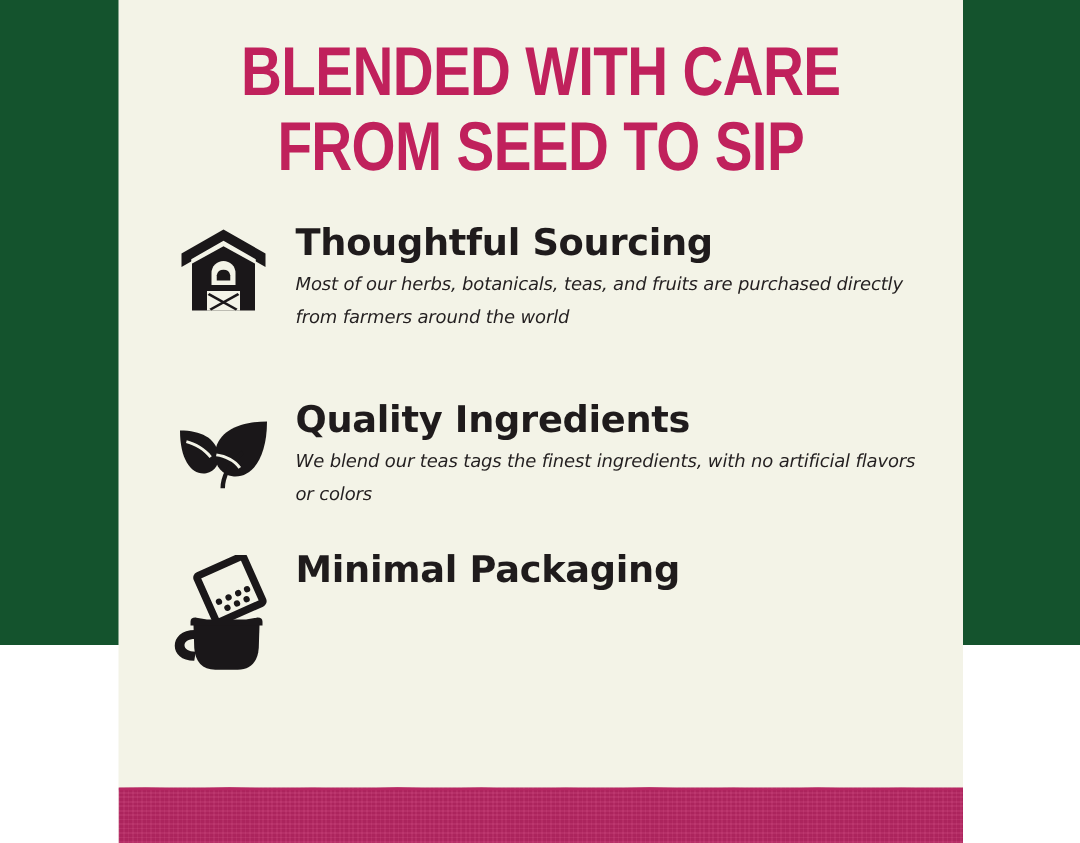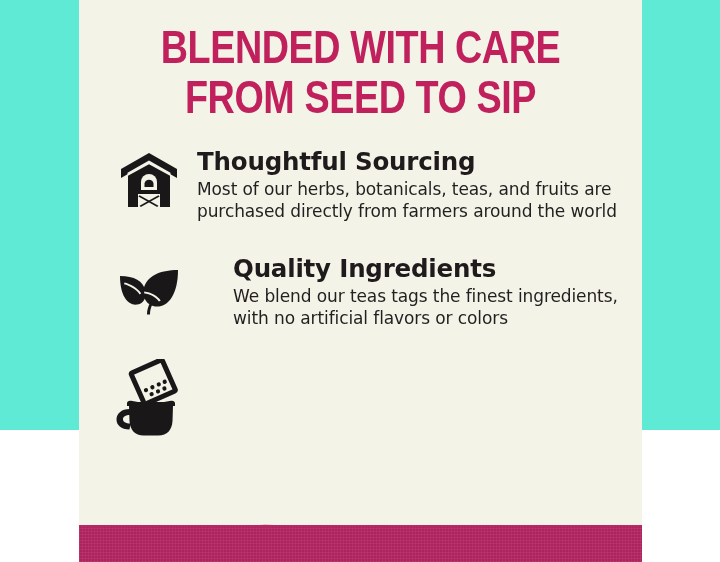--- a/index.html
+++ b/index.html
@@ -11,21 +11,21 @@
     height: 562px;
     background: #ffffff;
     font-family: "Liberation Sans", sans-serif;
     overflow: hidden;
   }
 
   #infographic {
     position: relative;
     width: 720px;
     height: 430px;
-    background: #5eead4;
+    background: #14532d;
   }
 
   
   .panel {
     position: absolute;
     left: 79px;
     top: 0;
     width: 563px;
     height: 562px;
     background: #f3f3e7;
@@ -86,29 +86,30 @@
     font-weight: bold;
     font-size: 24.5px;
     line-height: 28px;
     letter-spacing: -0.2px;
     margin: 0 0 2px 0;
   }
   .feature-body {
     color: #231f20;
     font-family: "DejaVu Sans", sans-serif;
     font-weight: normal;
-    font-size: 17px;
+    font-size: 12px;
     line-height: 22px;
     letter-spacing: -0.1px;
     margin: 0;
-  }
-
-  
-  #feature-row-0 { margin-bottom: 33px; }
-  #feature-row-1 { margin-bottom: 26px; gap: 36px; }
+    font-style: italic;
+  }
+
+  
+  #feature-row-0 { margin-bottom: 44px; }
+  #feature-row-1 { margin-bottom: 26px; }
   #feature-row-2 { margin-bottom: 0; }
 
   #feature-row-0 .feature-icon { padding-top: 4px; }
   #feature-row-1 .feature-icon { padding-top: 12px; }
   #feature-row-2 .feature-icon { padding-top: 4px; }
 
   
   .bottom-band {
     position: absolute;
     left: 0;
@@ -209,20 +210,21 @@
                      C58 71 53 76.5 44.5 76.5 L29.5 76.5 C21 76.5 16 71 15.5 62 Z" fill="#1a1719"></path>
 
             <path d="M13 44.5 C13 42.5 14.5 41.5 17 41.8 L24 43 L50 43 L57 41.8
                      C59.5 41.5 61 42.5 61 44.5 L61 47 L13 47 Z" fill="#1a1719"></path>
 
             <path d="M16 50 C7 50 2.5 55 2.5 60.5 C2.5 66 7 70.5 15.5 70.5 L16.5 64.5
                      C11.5 64.5 9 62.6 9 60.2 C9 57.8 11.5 56 16 56 Z" fill="#1a1719"></path>
           </svg>
         </div>
         <div class="feature-text">
+          <h3 class="feature-title">Minimal Packaging</h3>
         </div>
       </div>
 
     </div>
 
     <div class="bottom-band">
       <div class="band-texture"></div>
       <svg class="band-edge" viewBox="0 0 563 4" preserveAspectRatio="none" aria-hidden="true">
         <path d="M0 4 L0 2.4 L18 2.0 L46 2.6 L74 1.9 L102 2.7 L130 2.1 L158 2.8
                  L186 1.8 L214 2.6 L242 2.0 L270 2.9 L298 2.1 L326 2.7 L354 1.9

